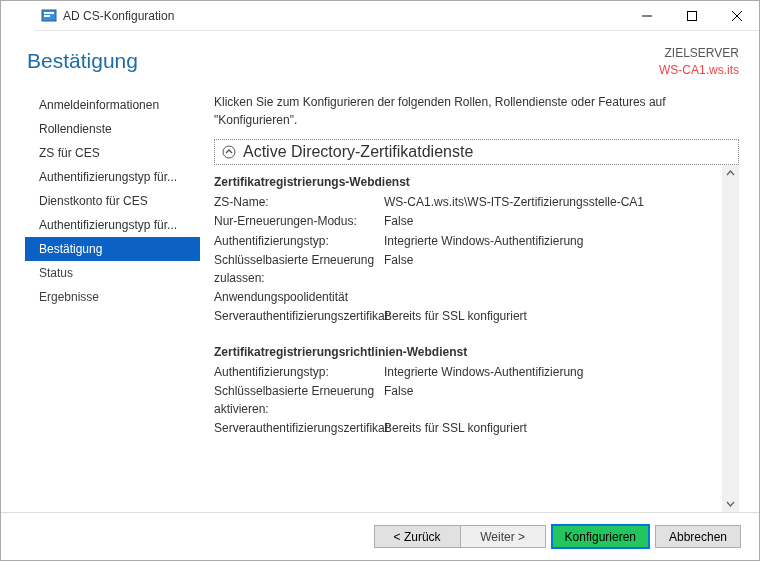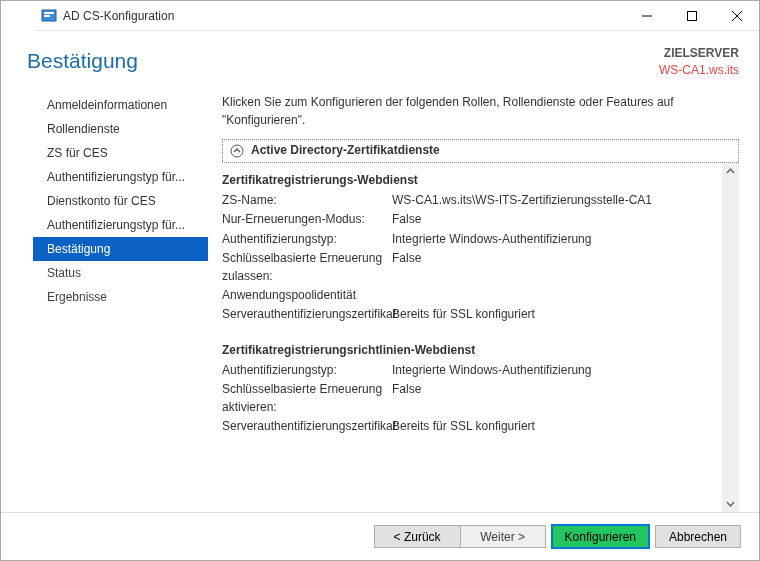--- a/index.html
+++ b/index.html
@@ -7,30 +7,30 @@
   .window { width: 760px; height: 561px; background: #fff; border: 1px solid #aaa; position: relative; display: flex; flex-direction: column; }
   .titlebar { height: 30px; display: flex; align-items: center; padding: 0 0 0 6px; border-bottom: 1px solid #e5e5e5; margin-left: 34px; }
   .title-icon { width: 16px; height: 16px; margin-right: 6px; }
   .title-text { font-size: 12px; flex: 1; }
   .win-controls { display: flex; }
   .win-btn { width: 45px; height: 29px; display: flex; align-items: center; justify-content: center; }
   .win-btn svg { display:block; }
   .header-row { display: flex; justify-content: space-between; align-items: flex-start; padding: 10px 20px 0 20px; }
   .page-title { font-size: 21px; color: #1b6ca8; font-weight: 400; padding: 8px 0 18px 6px; }
   .target-box { text-align: right; font-size: 12px; line-height: 1.4; padding-top: 4px; }
-  .target-label { color: #555; font-weight: 700; }
+  .target-label { color: #555; font-weight: 400; }
   .target-value { color: #ef4444; }
-  .body-row { flex: 1; display: flex; padding: 0 18px 0 24px; overflow: hidden; margin-left: 8px; }
+  .body-row { flex: 1; display: flex; padding: 0 18px 0 24px; overflow: hidden; }
   .sidebar { width: 175px; padding-top: 2px; }
   .nav-item { padding: 5px 8px 5px 14px; font-size: 12px; white-space: nowrap; overflow: hidden; text-overflow: ellipsis; cursor: pointer; }
   .nav-item.selected { background: #0b62c4; color: #fff; }
   .nav-item.disabled { color: #404040; cursor: default; }
   .content { flex: 1; padding: 0 2px 0 14px; position: relative; display:flex; flex-direction:column; }
   .intro { font-size: 12px; line-height: 1.5; padding: 2px 0 10px 0; }
-  .group-header { border: 1px dotted #888; display: flex; padding: 3px 6px; font-weight: 700; font-size: 12px; }
+  .group-header { border: 1px dotted #888; display: flex; align-items: center; padding: 3px 6px; font-weight: 400; font-size: 16px; }
   .group-toggle { width: 16px; height: 16px; margin-right: 6px; display:flex; align-items:center; justify-content:center;}
   .scroll-area { flex:1; overflow:hidden; position:relative; }
   .section-title { font-weight: 600; font-size: 12px; padding: 10px 0 4px 0; }
   .kv { display: flex; font-size: 12px; line-height: 1.45; padding: 1px 0; }
   .kv .k { width: 170px; flex-shrink:0; }
   .kv .v { flex:1; }
   .scrollbar { position: absolute; right: 0; top: 0; bottom: 0; width: 17px; background: #f0f0f0; display:flex; flex-direction:column; align-items:center; justify-content:space-between; }
   .scroll-arrow { width:17px; height:17px; display:flex; align-items:center; justify-content:center; color:#606060;}
   .scroll-track { flex:1; width:100%; position:relative;}
   .footer { height: 48px; border-top: 1px solid #ddd; display: flex; justify-content: flex-end; align-items: center; padding: 0 18px; gap: 6px; background:#fff;}

